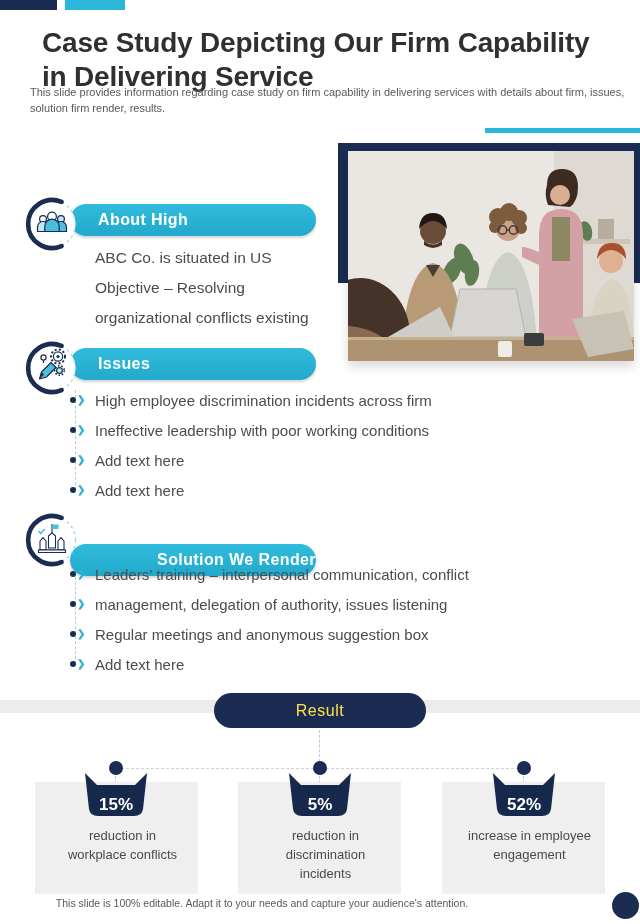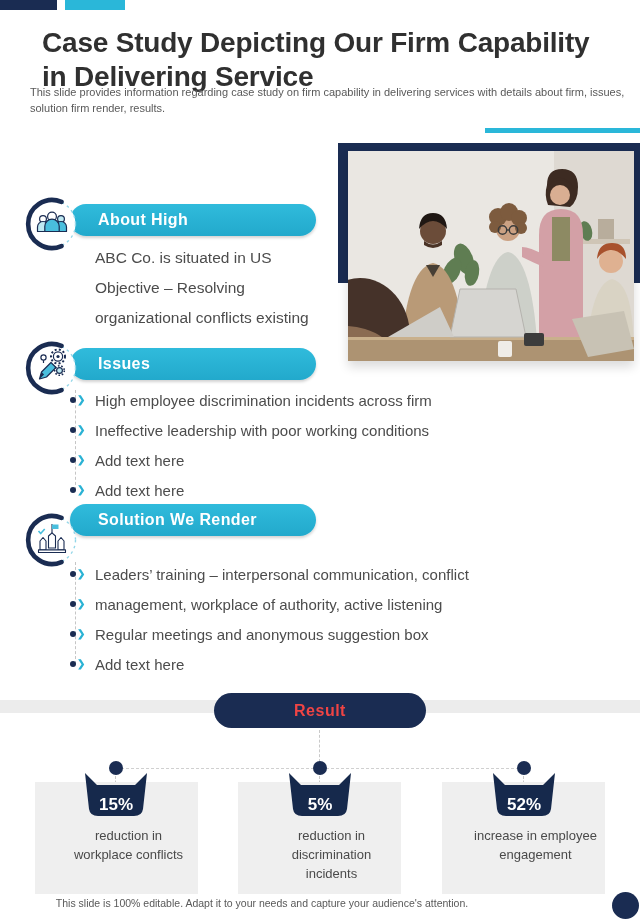--- a/index.html
+++ b/index.html
@@ -30,21 +30,21 @@
   .icon-issues{left:24px;top:340px;}
   .icon-solution{left:24px;top:512px;}
 
   
   .sec-pill{position:absolute;left:70px;width:246px;height:32px;z-index:2;
     background:linear-gradient(180deg,#30bbdc,#22a9cc);
     border-radius:16px;display:flex;align-items:center;
     box-shadow:0 2px 3px rgba(0,0,0,0.18);}
   .pill-about{top:204px;}
   .pill-issues{top:348px;}
-  .pill-solution{top:504px;}
+  .pill-solution{top:544px;justify-content:flex-end;}
   .sec-pill span{padding-left:28px;color:#ffffff;font-weight:700;font-size:16px;letter-spacing:0.4px;}
 
   
   .about-body{position:absolute;left:95px;top:243px;font-size:15.5px;line-height:30px;color:#4c4c4c;}
   .about-body div{height:30px;}
 
   
   .bullets{position:absolute;left:64px;margin:0;padding:0;list-style:none;z-index:2;}
   .bullets-issues{top:385px;}
   .bullets-solution{top:559px;}
@@ -56,27 +56,27 @@
 
   
   .vconn{position:absolute;left:75px;width:0;border-left:1px dashed #c5c5c5;z-index:1;}
   .vconn-issues{top:390px;height:100px;}
   .vconn-solution{top:562px;height:102px;}
 
   
   .band{position:absolute;left:0;top:700px;width:640px;height:13px;background:#ececec;}
   .result-pill{position:absolute;left:214px;top:693px;width:212px;height:35px;border-radius:18px;
     background:#1a2c52;display:flex;align-items:center;justify-content:center;z-index:2;}
-  .result-pill span{color:#ef4444;font-weight:700;font-size:16px;letter-spacing:0.5px;}
+  .result-pill span{color:#fde047;font-weight:400;font-size:16px;letter-spacing:0.5px;}
   .dash-v{position:absolute;width:0;border-left:1px dashed #c9c9c9;}
   .dash-h{position:absolute;left:116px;top:768px;width:408px;height:0;border-top:1px dashed #d0d0d0;}
   .node-dot{position:absolute;top:761px;width:14px;height:14px;border-radius:50%;background:#1a2c52;z-index:2;}
 
   .card{position:absolute;top:782px;width:163px;height:112px;background:#efefef;}
-  .card-label{position:absolute;left:12px;top:44px;width:100%;padding:0 20px;box-sizing:border-box;
+  .card-label{position:absolute;left:6px;top:44px;width:100%;padding:0 20px;box-sizing:border-box;
     text-align:center;font-size:13px;line-height:19px;color:#4a4a4a;}
   .badge{position:absolute;top:772px;width:64px;height:46px;z-index:3;}
   .badge svg{position:absolute;left:0;top:0;}
   .badge span{position:absolute;left:0;top:11px;width:100%;height:44px;display:flex;align-items:center;
     justify-content:center;color:#fff;font-weight:700;font-size:17px;}
 
   
   .footer-note{position:absolute;left:0;top:897px;width:524px;text-align:center;
     font-size:10.5px;color:#595959;}
   .footer-dot{position:absolute;left:612px;top:892px;width:27px;height:27px;border-radius:50%;background:#1a2c52;}
@@ -261,21 +261,21 @@
           <i class="dot"></i>
           <i class="chev">❯</i>
         </span>
         <span class="bt">Leaders’ training – interpersonal communication, conflict</span>
       </li>
     <li>
         <span class="mk">
           <i class="dot"></i>
           <i class="chev">❯</i>
         </span>
-        <span class="bt">management, workplace of authority, active listening</span>
+        <span class="bt">management, delegation of authority, issues listening</span>
       </li>
     <li>
         <span class="mk">
           <i class="dot"></i>
           <i class="chev">❯</i>
         </span>
         <span class="bt">Regular meetings and anonymous suggestion box</span>
       </li>
     <li>
         <span class="mk">

